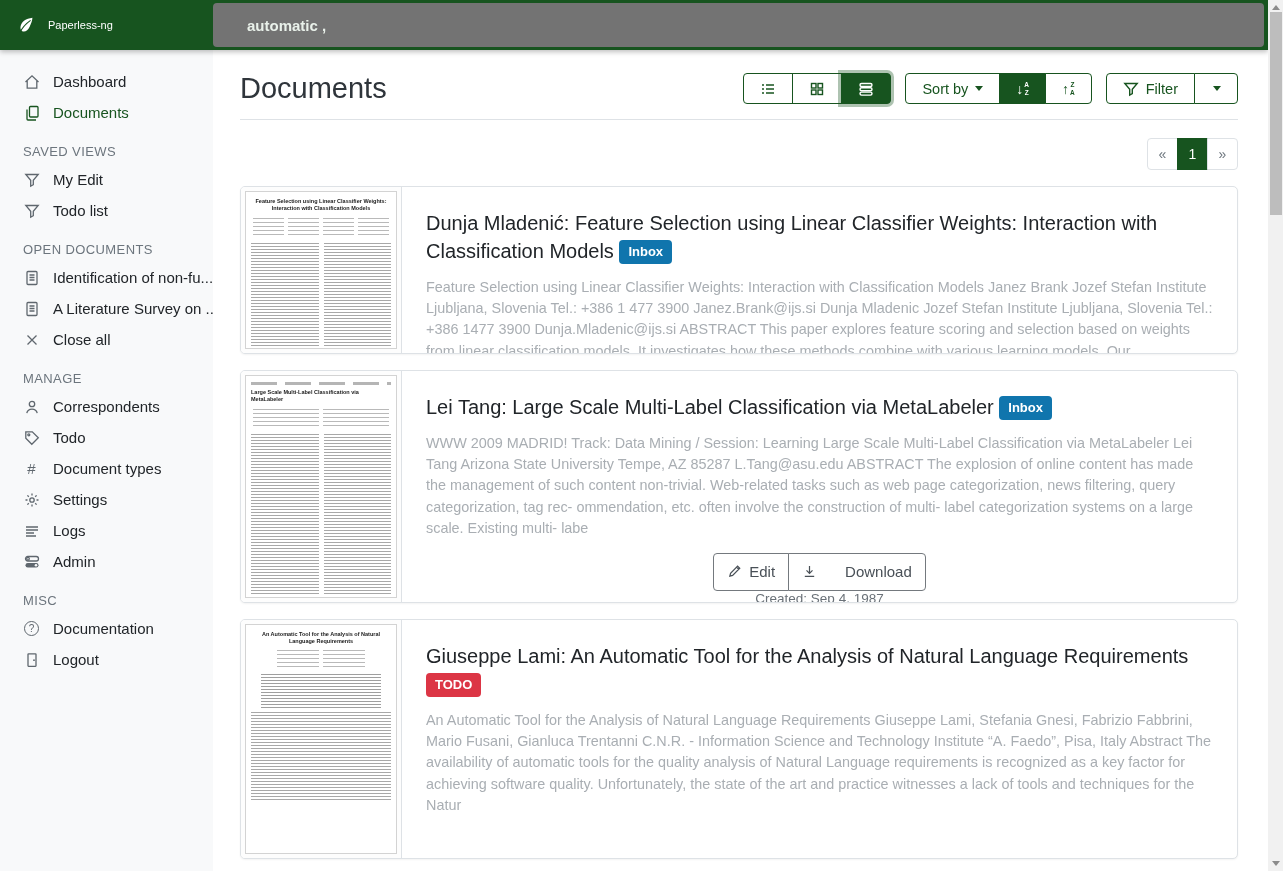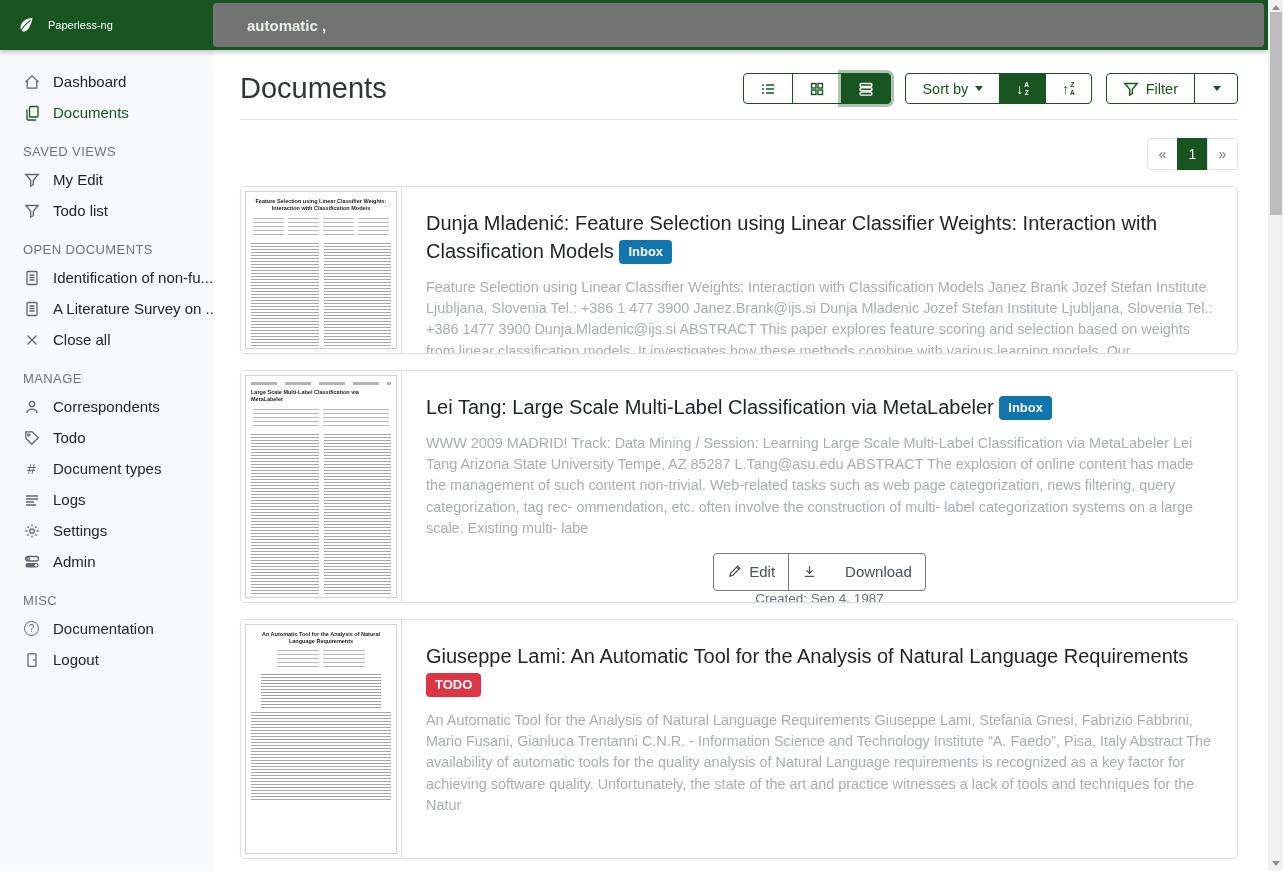--- a/index.html
+++ b/index.html
@@ -200,33 +200,33 @@
   </div>
   <div class="s-item">
     <span class="ic">
         <span class="glyph">#</span>
       </span>
     <span>Document types</span>
   </div>
   <div class="s-item">
     <span class="ic">
         <svg viewBox="0 0 16 16">
-          <path d="M2 4h12M2 7h12M2 10h8M2 13h10"></path>
-        </svg>
-      </span>
-    <span>Logs</span>
-  </div>
-  <div class="s-item">
-    <span class="ic">
-        <svg viewBox="0 0 16 16">
           <circle cx="8" cy="8" r="2.2"></circle>
           <path d="M8 1.5v2M8 12.5v2M1.5 8h2M12.5 8h2M3.4 3.4l1.4 1.4M11.2 11.2l1.4 1.4M12.6 3.4l-1.4 1.4M4.8 11.2l-1.4 1.4"></path>
         </svg>
       </span>
     <span>Settings</span>
+  </div>
+  <div class="s-item">
+    <span class="ic">
+        <svg viewBox="0 0 16 16">
+          <path d="M2 4h12M2 7h12M2 10h8M2 13h10"></path>
+        </svg>
+      </span>
+    <span>Logs</span>
   </div>
   <div class="s-item">
     <span class="ic">
         <svg viewBox="0 0 16 16">
           <rect x="1.5" y="2.5" width="13" height="4.5" rx="2.25"></rect>
           <circle cx="4" cy="4.75" r="1.3"></circle>
           <rect x="1.5" y="9" width="13" height="4.5" rx="2.25" fill="currentColor" stroke="none"></rect>
           <circle cx="12" cy="11.25" r="1.3" fill="#f8f9fa" stroke="none"></circle>
         </svg>
       </span>

